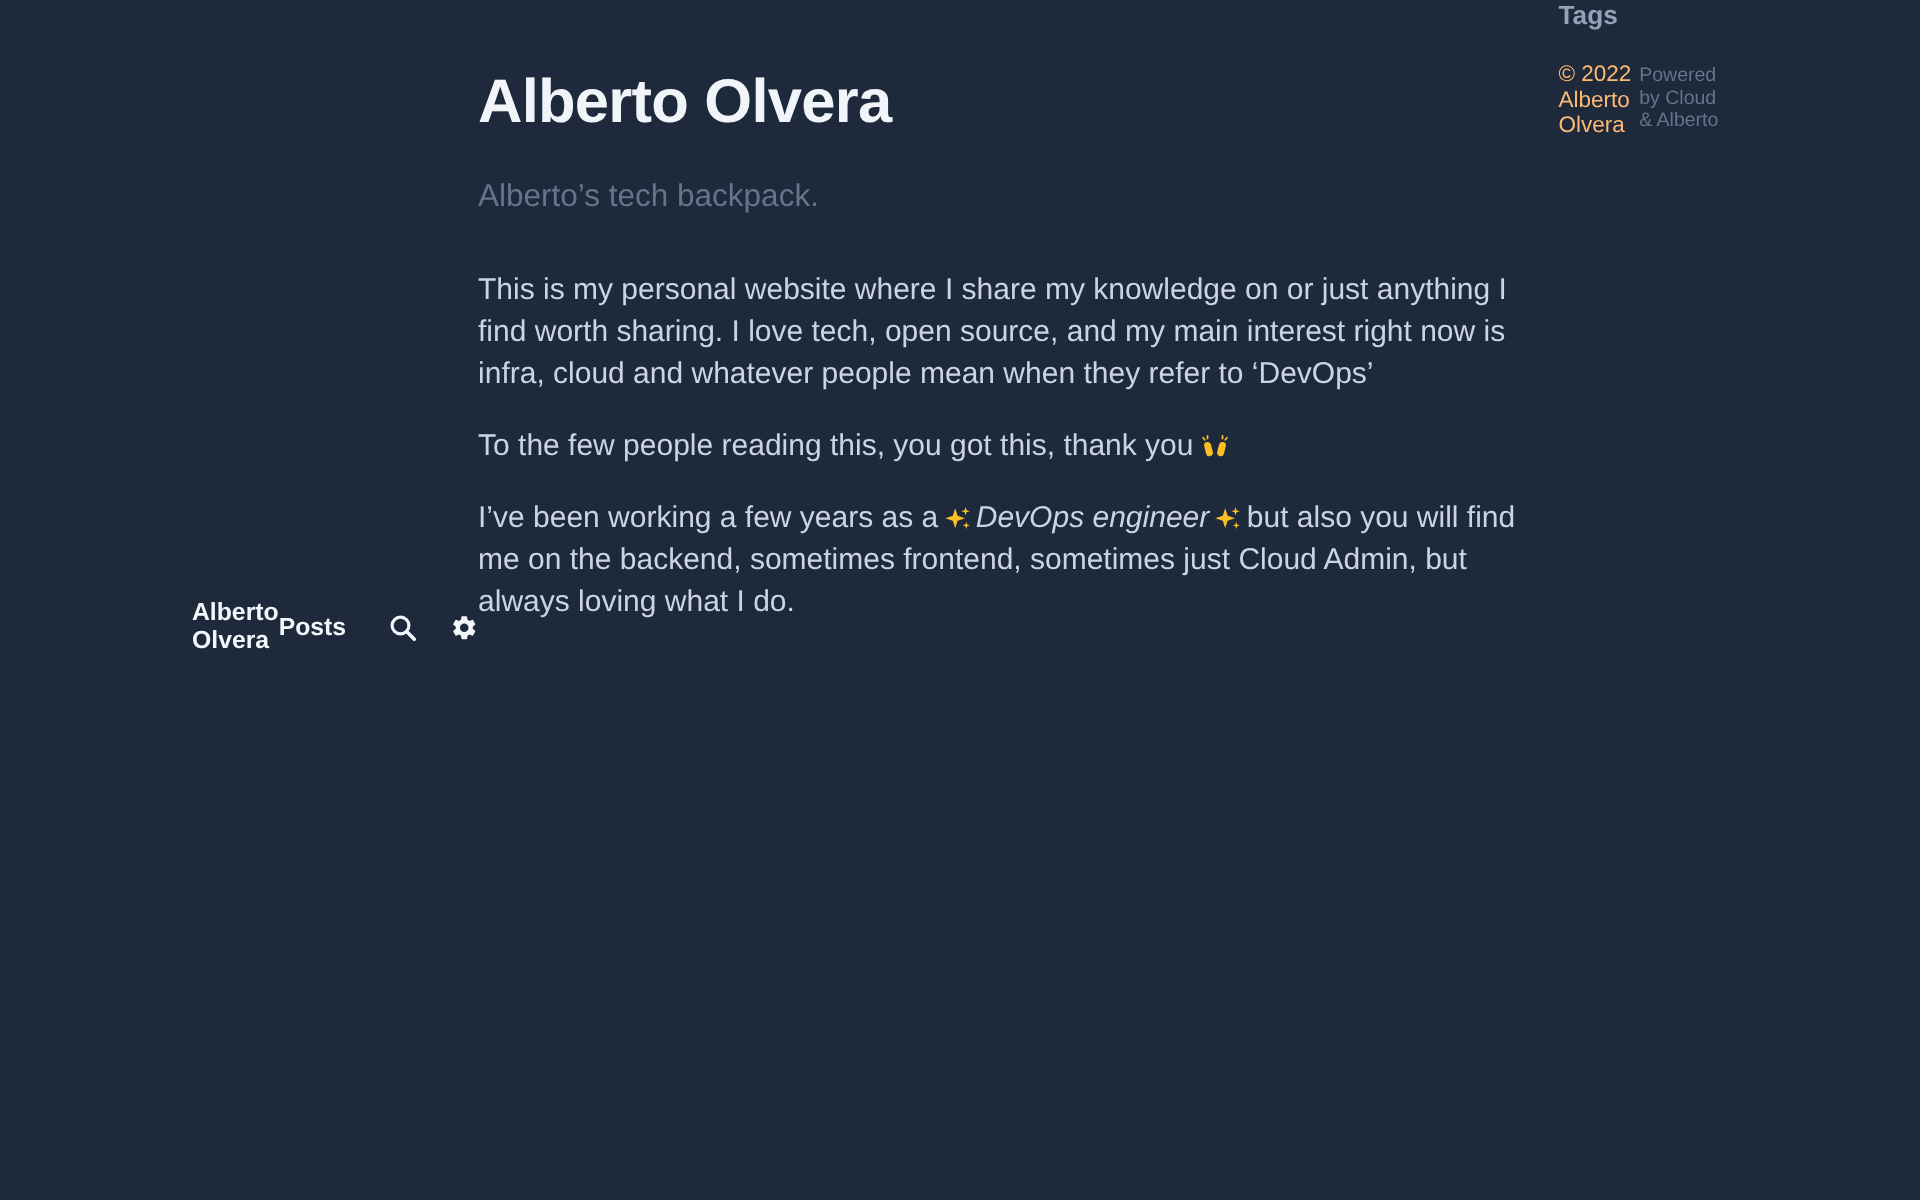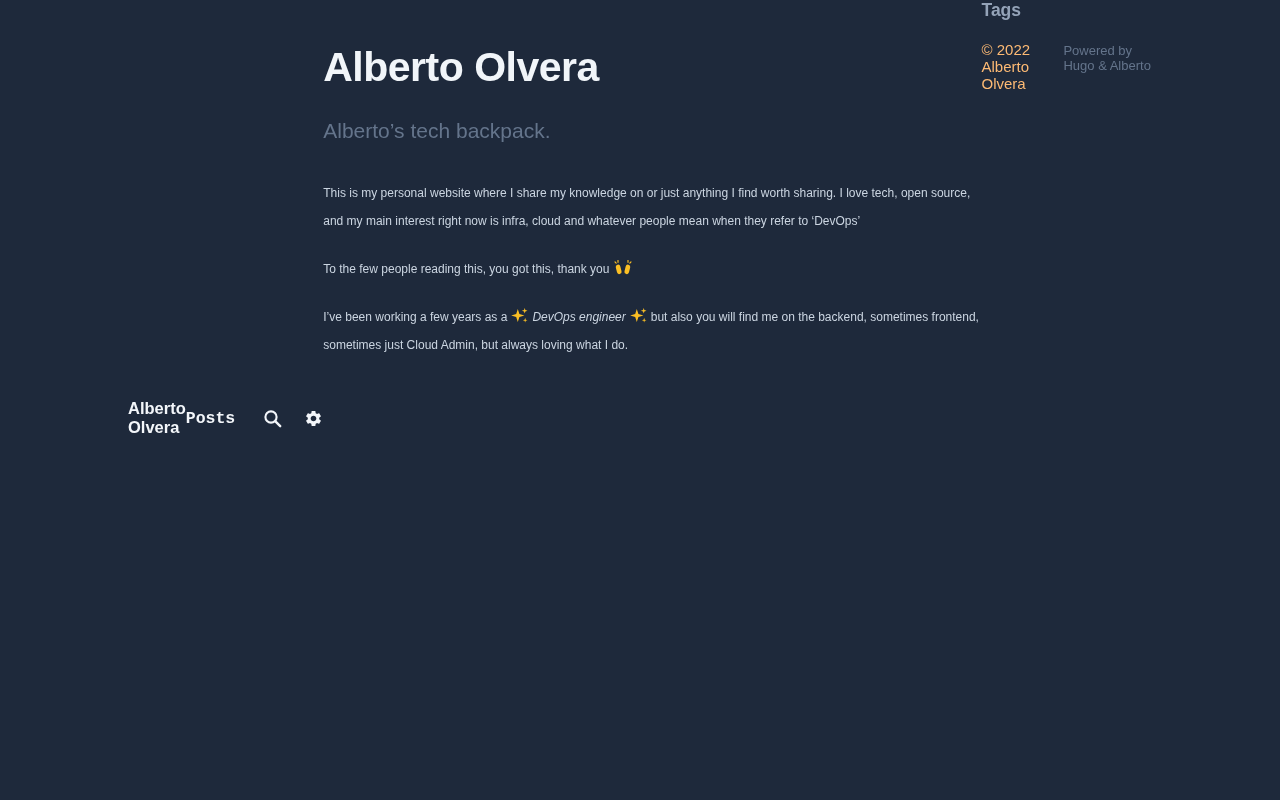--- a/index.html
+++ b/index.html
@@ -36,21 +36,20 @@
     display: flex;
     align-items: center;
     gap: 28px;
   }
   .nav-link {
     font-size: 16.5px;
     font-weight: 700;
     color: #f3f6fa;
     text-decoration: none;
     cursor: pointer;
-    font-family: Liberation Mono, monospace;
   }
   .icon-btn {
     background: none;
     border: none;
     padding: 0;
     margin: 0;
     cursor: pointer;
     display: inline-flex;
     align-items: center;
     color: #f3f6fa;
@@ -71,21 +70,21 @@
     margin: 28px 0 0 0;
     font-size: 21px;
     font-weight: 400;
     color: #64748b;
   }
 
   
   .article { margin-top: 36px; }
   .article p {
     margin: 0 0 20px 0;
-    font-size: 12px;
+    font-size: 20px;
     line-height: 28px;
     color: #cbd5e1;
   }
   .article em { font-style: italic; }
   .emoji-icon {
     display: inline-block;
     vertical-align: -3px;
     margin: 0 4px;
   }
   .emoji-icon svg { display: block; }
@@ -186,20 +185,20 @@
   </main>
 
   <div class="spacer"></div>
 
   <footer class="site-footer">
     <a class="tags-link">Tags</a>
     <div class="footer-bottom">
       <span class="copyright">© 2022 Alberto Olvera</span>
       <span class="powered-by">
         <span>Powered by</span>
-        <a>Hugo</a>
+        <a>Cloud</a>
         <span>&amp;</span>
         <a>Alberto</a>
       </span>
     </div>
   </footer>
 
 </div>
 
 </body></html>

